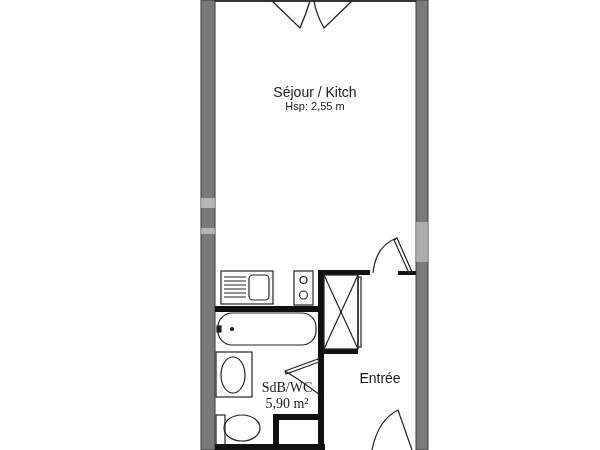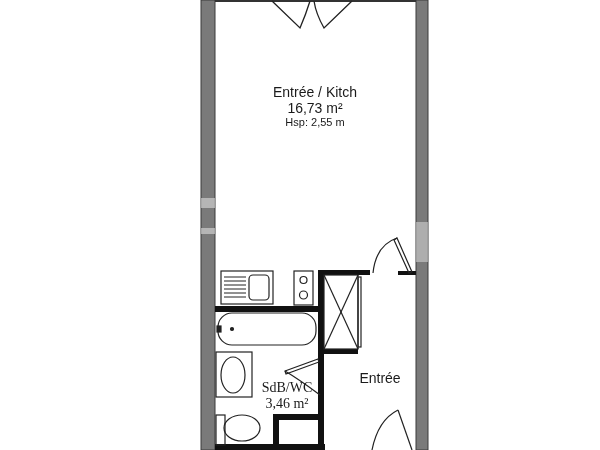--- a/index.html
+++ b/index.html
@@ -95,25 +95,24 @@
     <path d="M285 371 Q300 380 320 395"></path>
   </g>
 
   <g fill="none" stroke="#222" stroke-width="1.2">
     <path d="M372 450 Q378 420 398 410"></path>
     <path d="M398 410 L412 450"></path>
   </g>
 </svg>
 
 <div class="label" style="left:240px; top:84px; width:150px;">
-  <div class="room-name">Entrée / Kitch</div>
-  <div class="room-area">16,73 m²</div>
+  <div class="room-name">Séjour / Kitch</div>
   <div class="room-hsp">Hsp: 2,55 m</div>
 </div>
 
 <div class="label" style="left:246px; top:380px; width:82px; background:transparent;font-family:Liberation Serif, serif;">
   <div class="room-name">SdB/WC</div>
-  <div class="room-area">3,46 m²</div>
+  <div class="room-area">5,90 m²</div>
 </div>
 
 <div class="label" style="left:340px; top:370px; width:80px;">
   <div class="room-name">Entrée</div>
 </div>
 
 </body></html>

